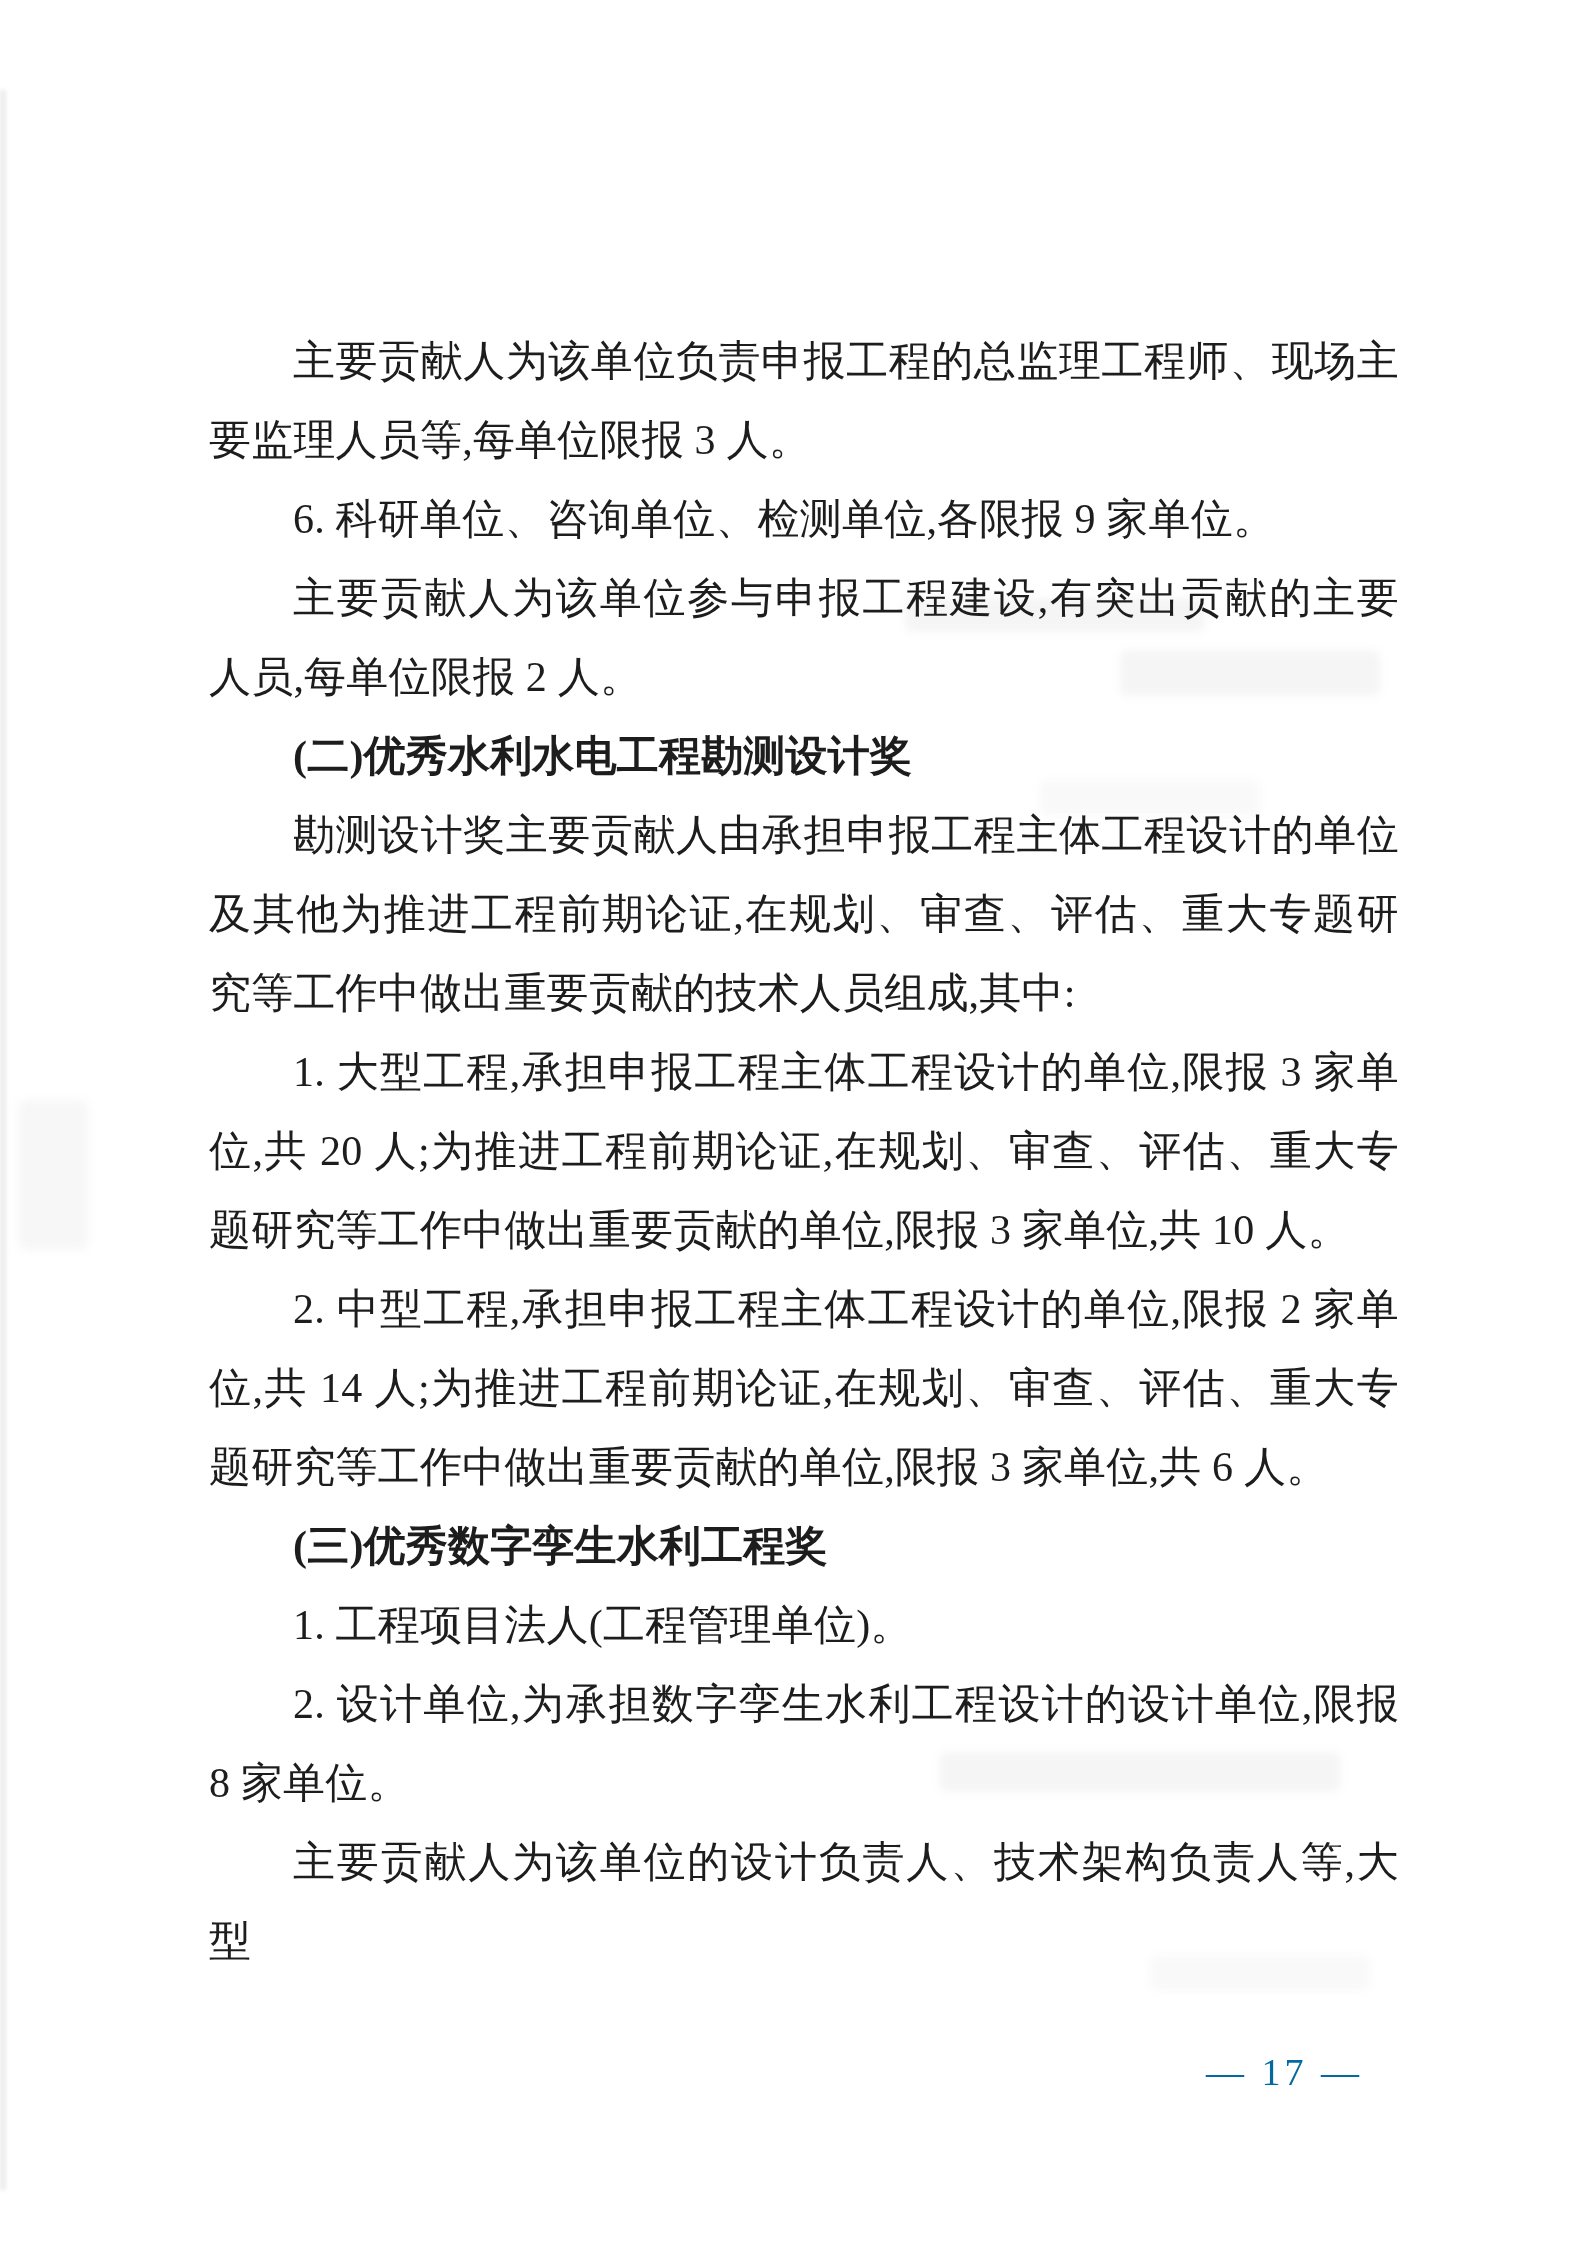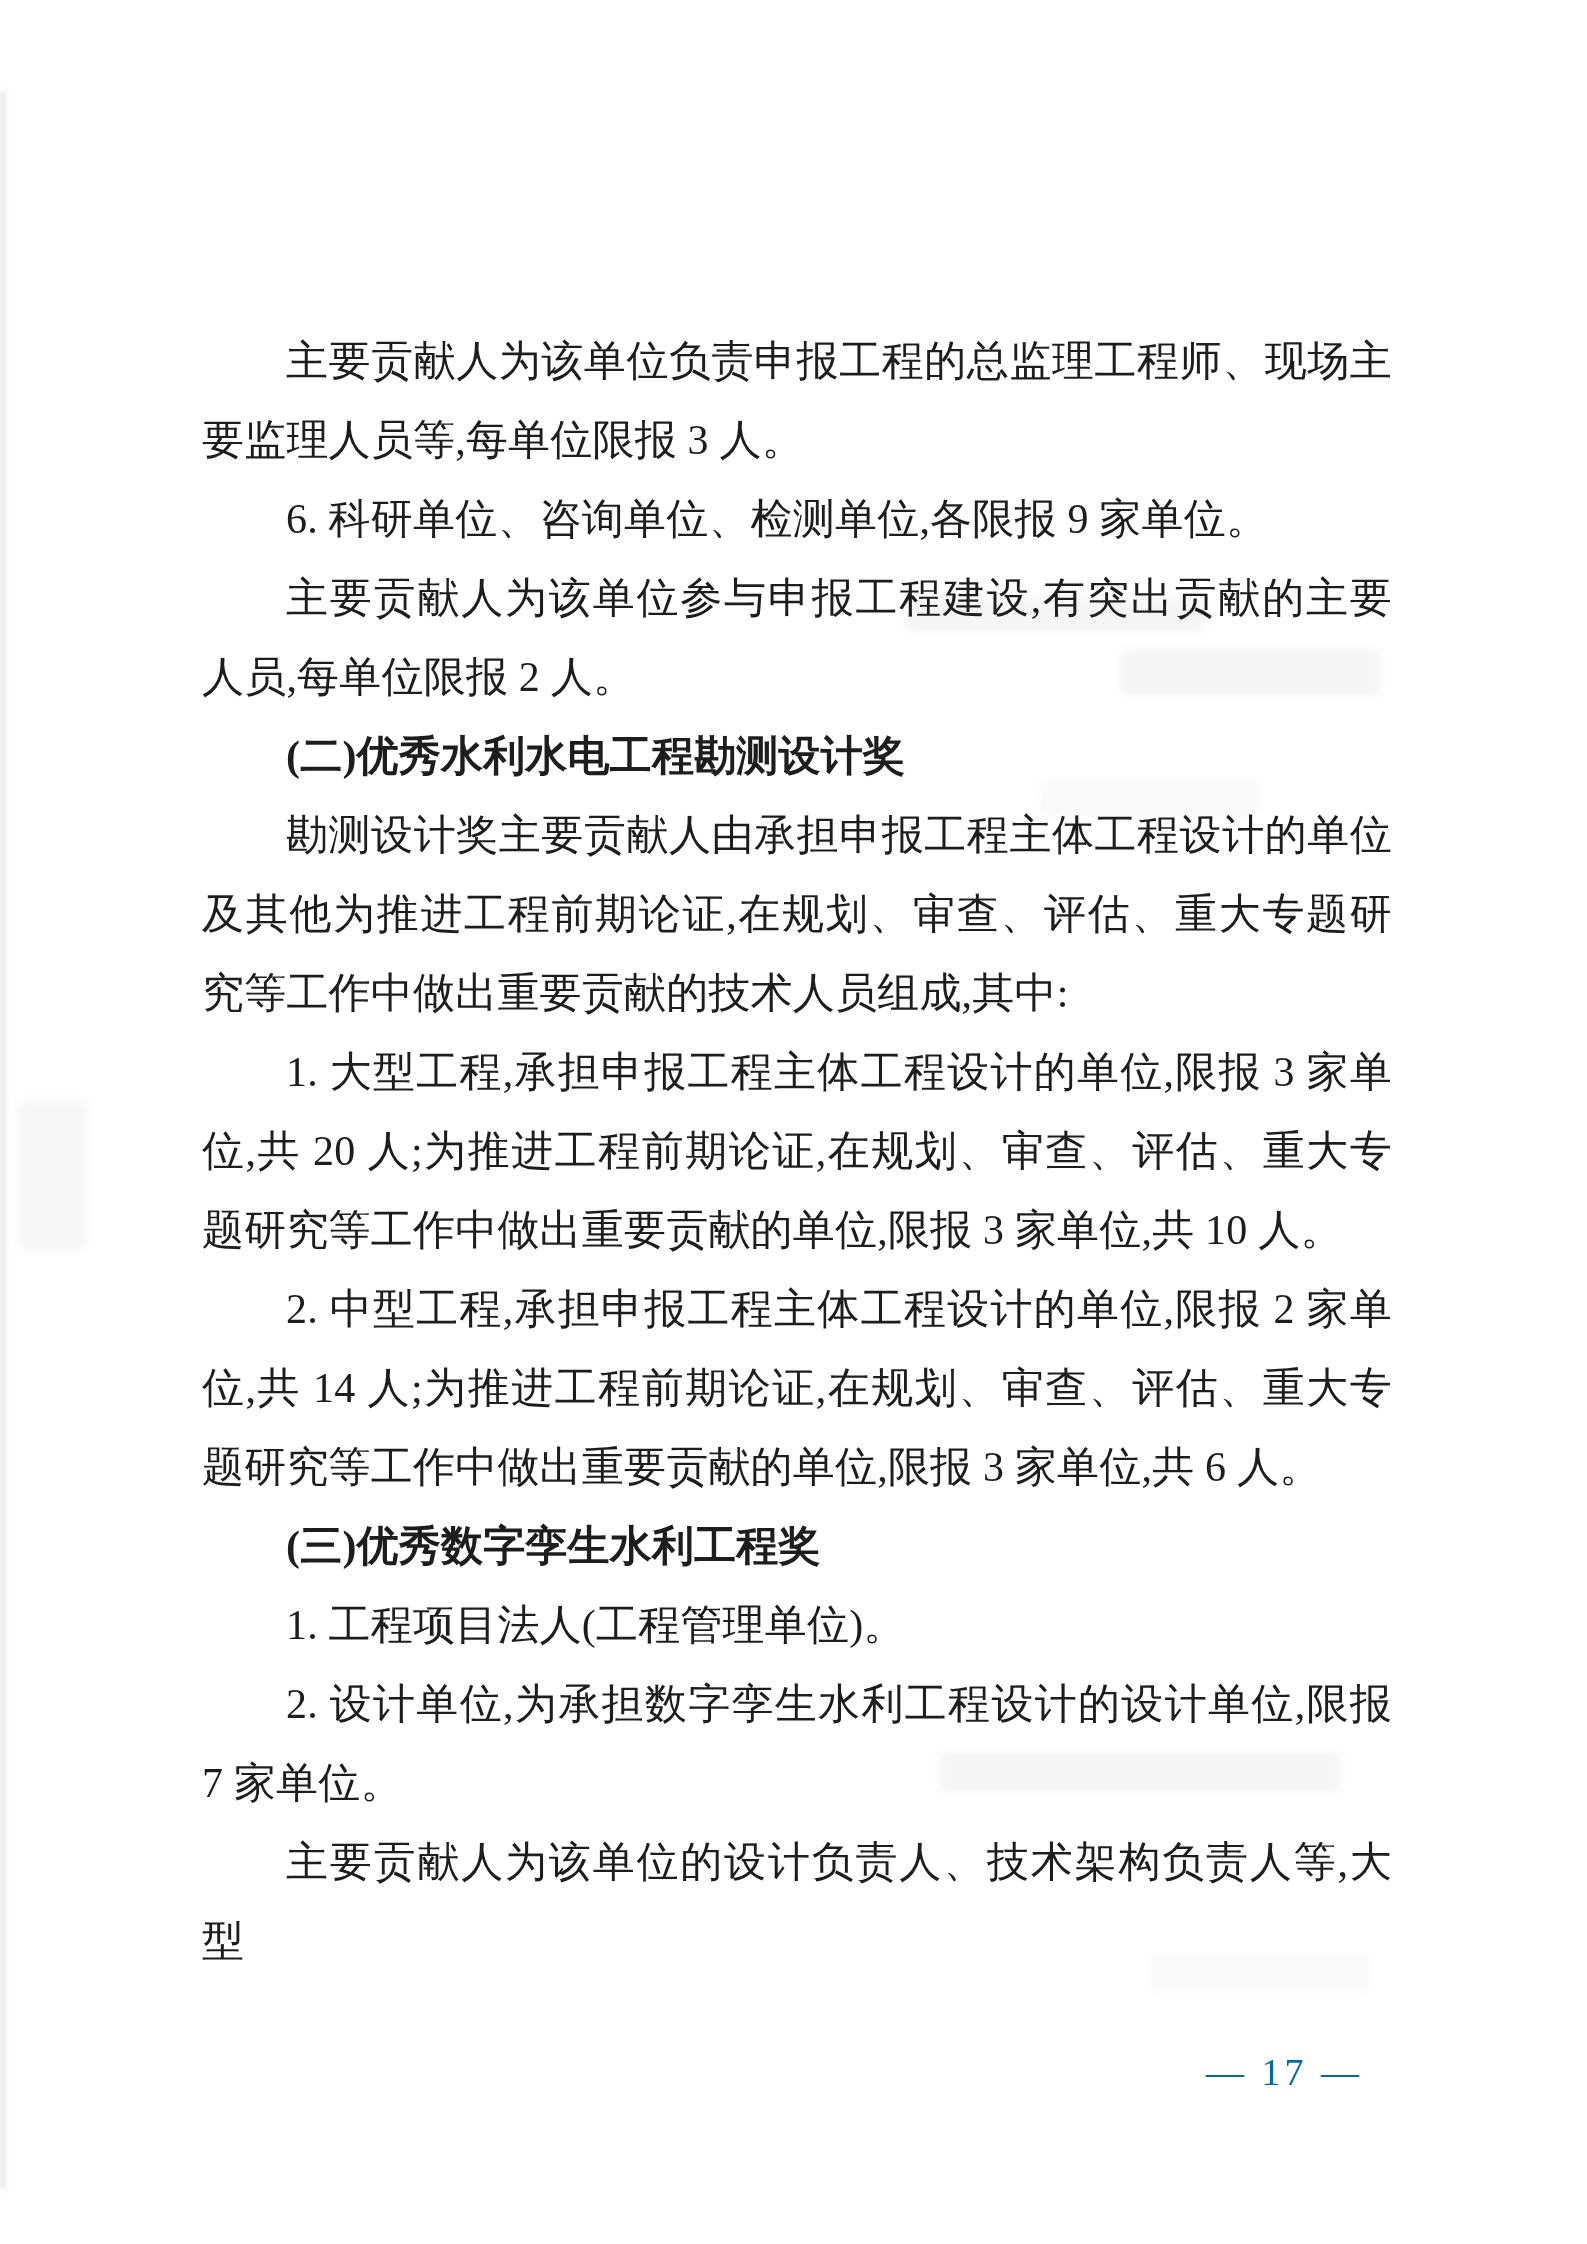--- a/index.html
+++ b/index.html
@@ -19,21 +19,21 @@
   
   .edge-shadow {
     position: absolute;
     left: 0; top: 90px;
     width: 6px; height: 2100px;
     background: rgba(60,60,60,0.10);
     filter: blur(2px);
   }
   .content {
     position: absolute;
-    left: 202px;
+    left: 209px;
     top: 322px;
     width: 1190px;
     color: #1d1d1d;
   }
   .para {
     font-size: 42px;
     line-height: 79px;
     text-indent: 84px;
     text-align: justify;
     text-justify: inter-character;
@@ -86,19 +86,19 @@
   <div class="content">
     <p class="para">主要贡献人为该单位负责申报工程的总监理工程师、现场主要监理人员等,每单位限报 3 人。</p>
     <p class="para">6. 科研单位、咨询单位、检测单位,各限报 9 家单位。</p>
     <p class="para">主要贡献人为该单位参与申报工程建设,有突出贡献的主要人员,每单位限报 2 人。</p>
     <p class="para heading">(二)优秀水利水电工程勘测设计奖</p>
     <p class="para">勘测设计奖主要贡献人由承担申报工程主体工程设计的单位及其他为推进工程前期论证,在规划、审查、评估、重大专题研究等工作中做出重要贡献的技术人员组成,其中:</p>
     <p class="para">1. 大型工程,承担申报工程主体工程设计的单位,限报 3 家单位,共 20 人;为推进工程前期论证,在规划、审查、评估、重大专题研究等工作中做出重要贡献的单位,限报 3 家单位,共 10 人。</p>
     <p class="para">2. 中型工程,承担申报工程主体工程设计的单位,限报 2 家单位,共 14 人;为推进工程前期论证,在规划、审查、评估、重大专题研究等工作中做出重要贡献的单位,限报 3 家单位,共 6 人。</p>
     <p class="para heading">(三)优秀数字孪生水利工程奖</p>
     <p class="para">1. 工程项目法人(工程管理单位)。</p>
-    <p class="para">2. 设计单位,为承担数字孪生水利工程设计的设计单位,限报 7 家单位。</p>
+    <p class="para">2. 设计单位,为承担数字孪生水利工程设计的设计单位,限报 8 家单位。</p>
     <p class="para">主要贡献人为该单位的设计负责人、技术架构负责人等,大型</p>
   </div>
 
   <div class="page-number">— 17 —</div>
 
 </div>
 
 </body></html>

